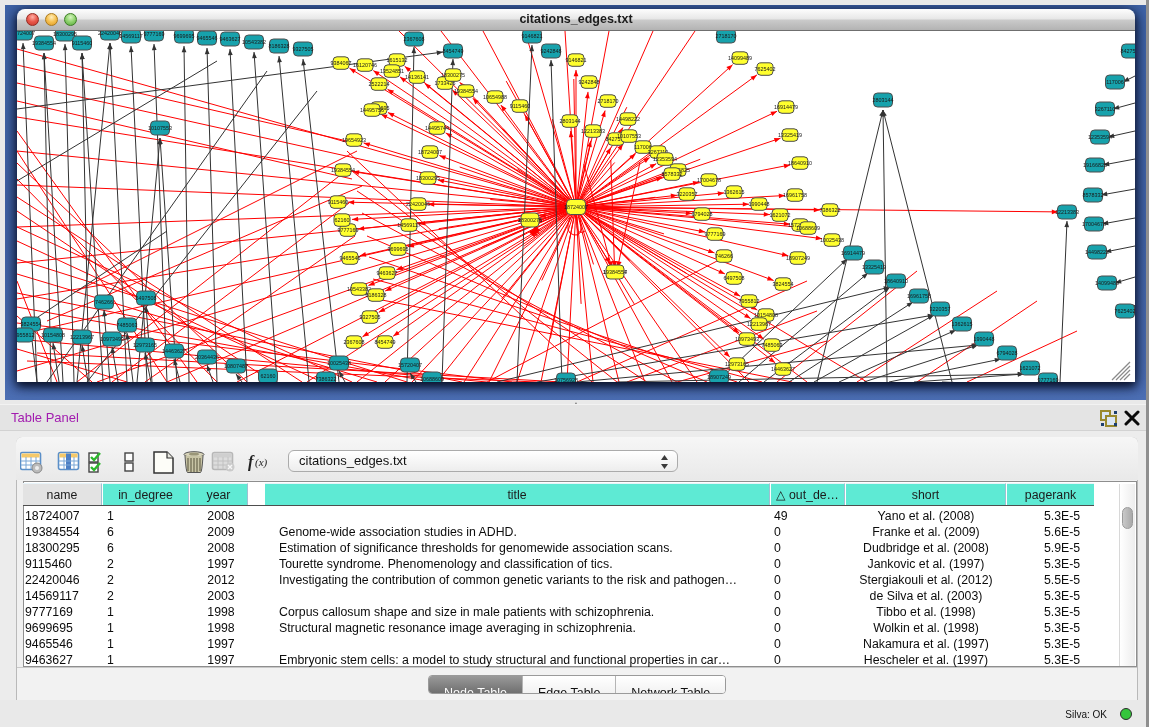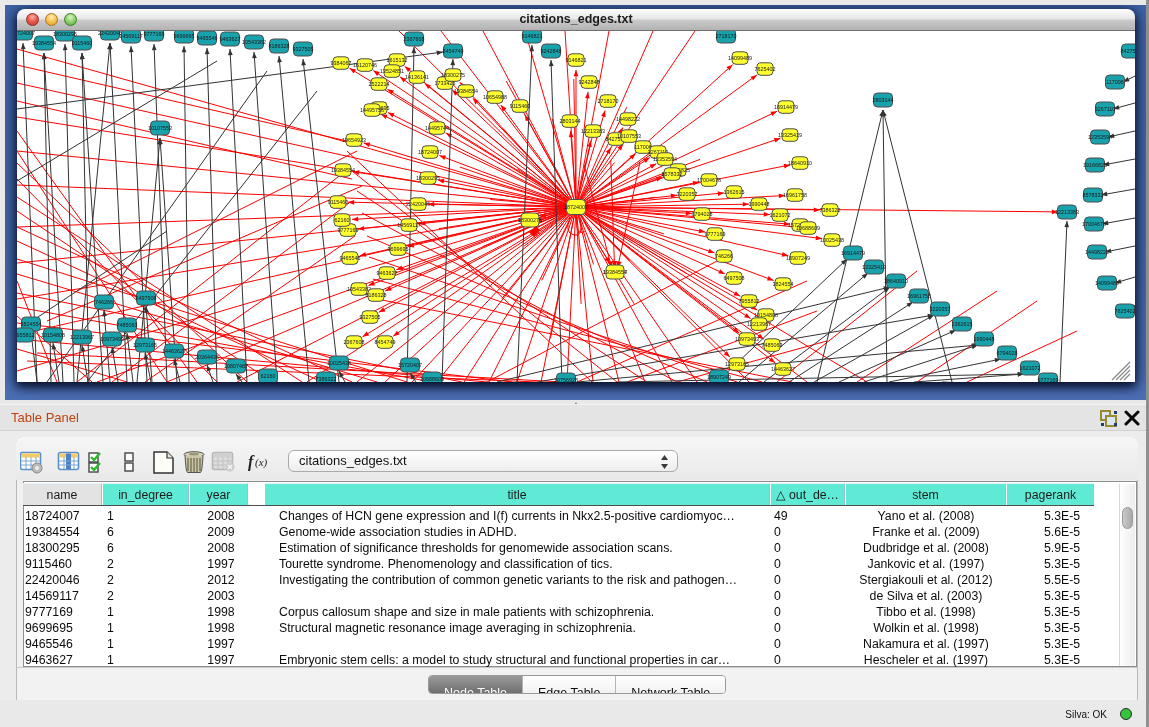--- a/index.html
+++ b/index.html
@@ -8,21 +8,21 @@
 #win { position:absolute; left:12px; top:4px; width:1118px; height:373px; border-radius:8px 8px 0 0; box-shadow:0 4px 9px 0 rgba(6,12,34,.85), 0 3px 12px 1px rgba(8,14,40,.55), 0 0 26px 2px rgba(8,14,40,.28); }
 #tbar { position:absolute; left:0; top:0; width:1118px; height:22px; border-radius:8px 8px 0 0; background:linear-gradient(180deg,#fdfdfd 0%,#e8e8e8 45%,#c9c9c9 55%,#b3b3b3 100%); border-bottom:1px solid #6f6f6f; }
 #wtitle { position:absolute; left:0; top:3px; width:100%; text-align:center; font-size:12.5px; font-weight:bold; color:#1c1c1c; }
 .tl { position:absolute; top:4px; width:13px; height:13px; border-radius:50%; }
 #tlr { left:9px;  background:radial-gradient(circle at 50% 28%, #ffb0a6 0%, #e8574a 50%, #c63a2e 100%); border:1px solid #952a22;}
 #tly { left:28px; background:radial-gradient(circle at 50% 30%, #ffeebc 0%, #f6c04f 50%, #dd9a27 100%); border:1px solid #ab7a1d;}
 #tlg { left:47px; background:radial-gradient(circle at 50% 30%, #d7f5c0 0%, #8ed26d 50%, #57a93c 100%); border:1px solid #3d7d26;}
 #canvas { position:absolute; left:0; top:22px; width:1118px; height:351px; background:#fff; overflow:hidden; }
 #grip { position:absolute; left:572px; top:401px; width:8px; height:4px; color:#777; font-size:5px; line-height:4px; text-align:center; }
 #tpbar { position:absolute; left:0; top:404px; width:1149px; height:27px; background:#e4e4e4; border-top:1px solid #f2f2f2; border-bottom:1px solid #d2d2d2; }
-#tpbar span { position:absolute; left:11px; top:5px; font-size:13px; color:#c2410c; }
+#tpbar span { position:absolute; left:11px; top:5px; font-size:13px; color:#a21caf; }
 #belt { position:absolute; left:0; top:431px; width:1149px; height:296px; background:#ececec; }
 #panel { position:absolute; left:16px; top:437px; width:1122px; height:263px; background:#f0f0f0; border:1px solid #b9b9b9; border-bottom:none; border-radius:6px 6px 0 0; }
 #toolbar { position:absolute; left:16px; top:437px; width:1122px; height:43px; background:linear-gradient(180deg,#f6f6f6,#e9e9e9); border-radius:6px 6px 0 0; }
 #tablebox { position:absolute; left:23px; top:481px; width:1114px; height:186px; background:#fff; border:1px solid #8e8e8e; overflow:hidden; }
 .hcell { position:absolute; top:0; height:22px; background:#5eead4; border-right:1px solid #9fbfd1; border-top:1px solid #e8f4fa; font-size:12.3px; color:#1c1c1c; text-align:center; line-height:22px; }
 #hdr { position:absolute; left:23px; top:483px; width:1071px; height:23px; border-bottom:1px solid #4e4e4e; }
 .trow { position:absolute; left:23px; width:1114px; height:16px; line-height:16px; font-size:12.3px; color:#0c0c0c; white-space:nowrap; }
 .trow span { position:absolute; top:0; overflow:hidden; }
 .c0 { left:2px; width:77px; } .c1 { left:84px; width:82px; } .c2 { left:163px; width:70px; text-align:center; }
 .c3 { left:256px; width:505px; } .c4 { left:751px; width:70px; } .c5 { left:822px; width:162px; text-align:center; }
@@ -804,28 +804,27 @@
         <path d="M5.5 1 L9 6 L2 6 Z" fill="#3a3a3a"></path>
         <path d="M5.5 15 L9 10 L2 10 Z" fill="#3a3a3a"></path>
       </svg></div>
   <div id="tablebox"></div>
   <div id="hdr">
     <div class="hcell" style="left:0;width:79px;background:#e3e3e3;">name</div>
     <div class="hcell" style="left:80px;width:86px;">in_degree</div>
     <div class="hcell" style="left:167px;width:58px;">year</div>
     <div class="hcell" style="left:242px;width:505px;">title</div>
     <div class="hcell" style="left:748px;width:74px;">△ out_de…</div>
-    <div class="hcell" style="left:823px;width:160px;">stem</div>
+    <div class="hcell" style="left:823px;width:160px;">short</div>
     <div class="hcell" style="left:984px;width:87px;border-right:none;">pagerank</div>
   </div>
   <div class="trow" style="top:508px">
 <span class="c0">18724007</span>
       <span class="c1">1</span>
       <span class="c2">2008</span>
-      <span class="c3">Changes of HCN gene expression and I(f) currents in Nkx2.5‑positive cardiomyoc…</span>
       <span class="c4">49</span>
       <span class="c5">Yano et al. (2008)</span>
       <span class="c6">5.3E‑5</span>
     </div>
 <div class="trow" style="top:524px">
 <span class="c0">19384554</span>
       <span class="c1">6</span>
       <span class="c2">2009</span>
       <span class="c3">Genome‑wide association studies in ADHD.</span>
       <span class="c4">0</span>

